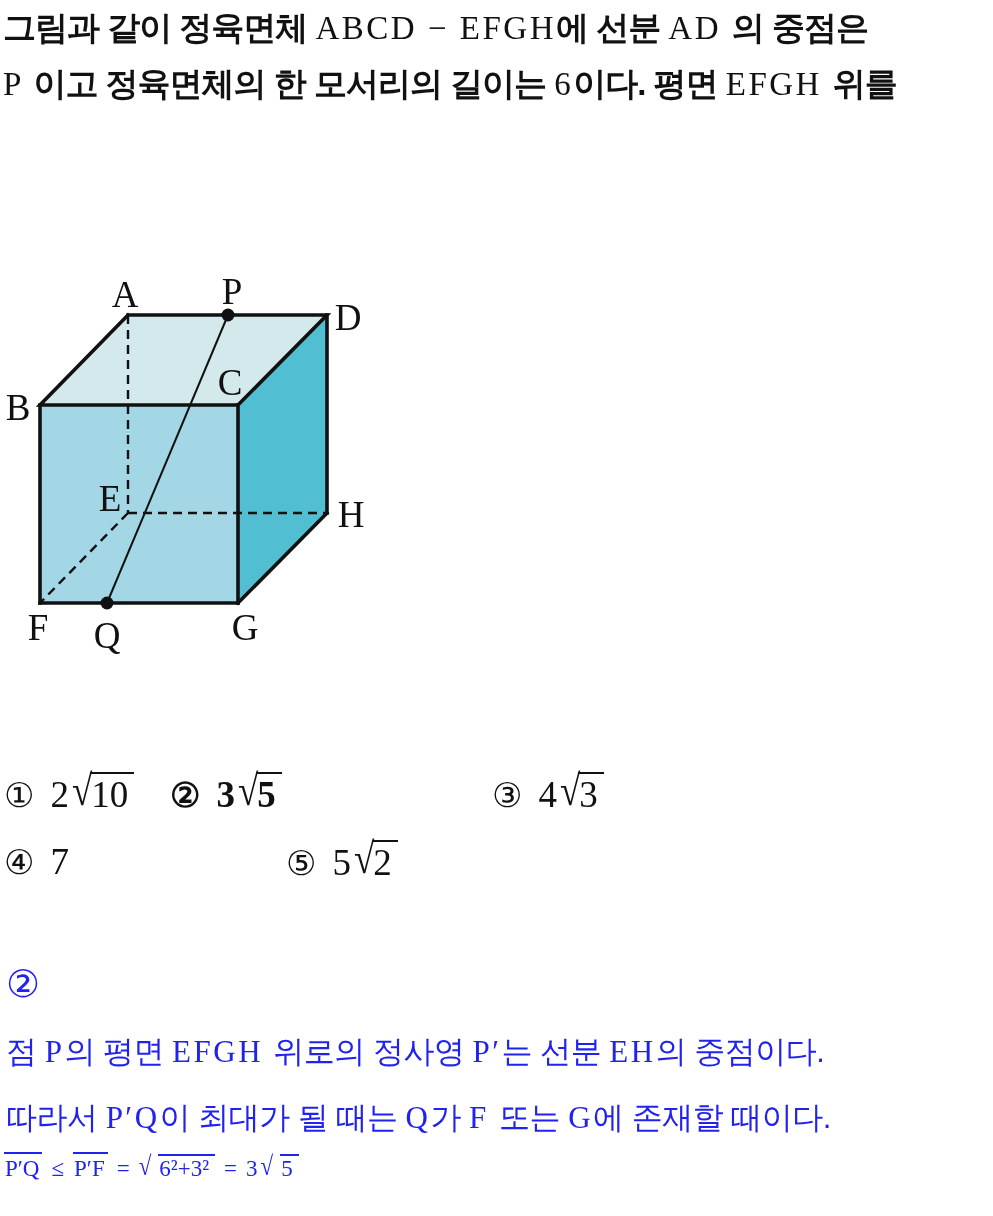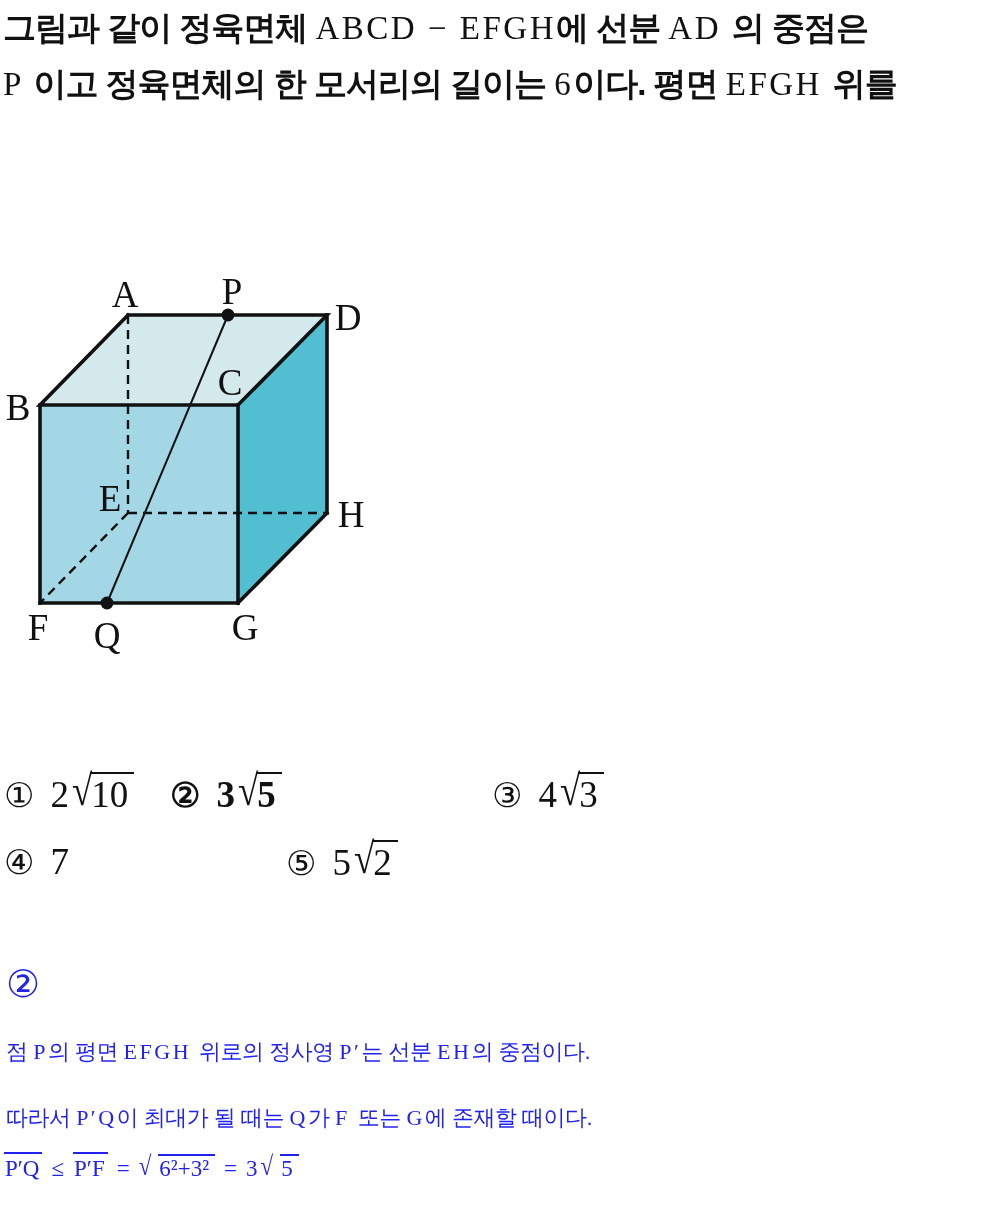--- a/index.html
+++ b/index.html
@@ -21,21 +21,21 @@
   .cnum{font-size:34px;margin-right:16px;}
   .coeff{margin-right:3px;}
   .sqrt-sign{display:inline-block;transform:scaleY(1.18);transform-origin:0 100%;}
   .rad{display:inline-block;border-top:2.4px solid currentColor;padding:0 6px 0 1px;margin-left:-2px;line-height:1.12;}
   .sqrt-sign:empty,.rad:empty{display:none;border:none;padding:0;margin:0;}
 
   
   .ans{color:#2222ee;}
   .ans .seg-kr{font-weight:400;letter-spacing:-0.5px;}
   .ans-num{position:absolute;left:6px;top:962px;font-size:38px;}
-  .ans-line{position:absolute;left:6px;font-size:22px;line-height:48px;white-space:nowrap;}
+  .ans-line{position:absolute;left:6px;font-size:31px;line-height:48px;white-space:nowrap;}
   .ans-line1{top:1028px;}
   .ans-line2{top:1094px;}
   .formula{position:absolute;left:4px;top:1152px;font-size:23px;white-space:nowrap;}
   .formula > span{margin-right:9px;}
   .over{display:inline-block;border-top:2.5px solid currentColor;padding:2px 3px 0 1px;line-height:1.1;}
 </style>
 </head>
 <body>
 
 <div class="problem">

